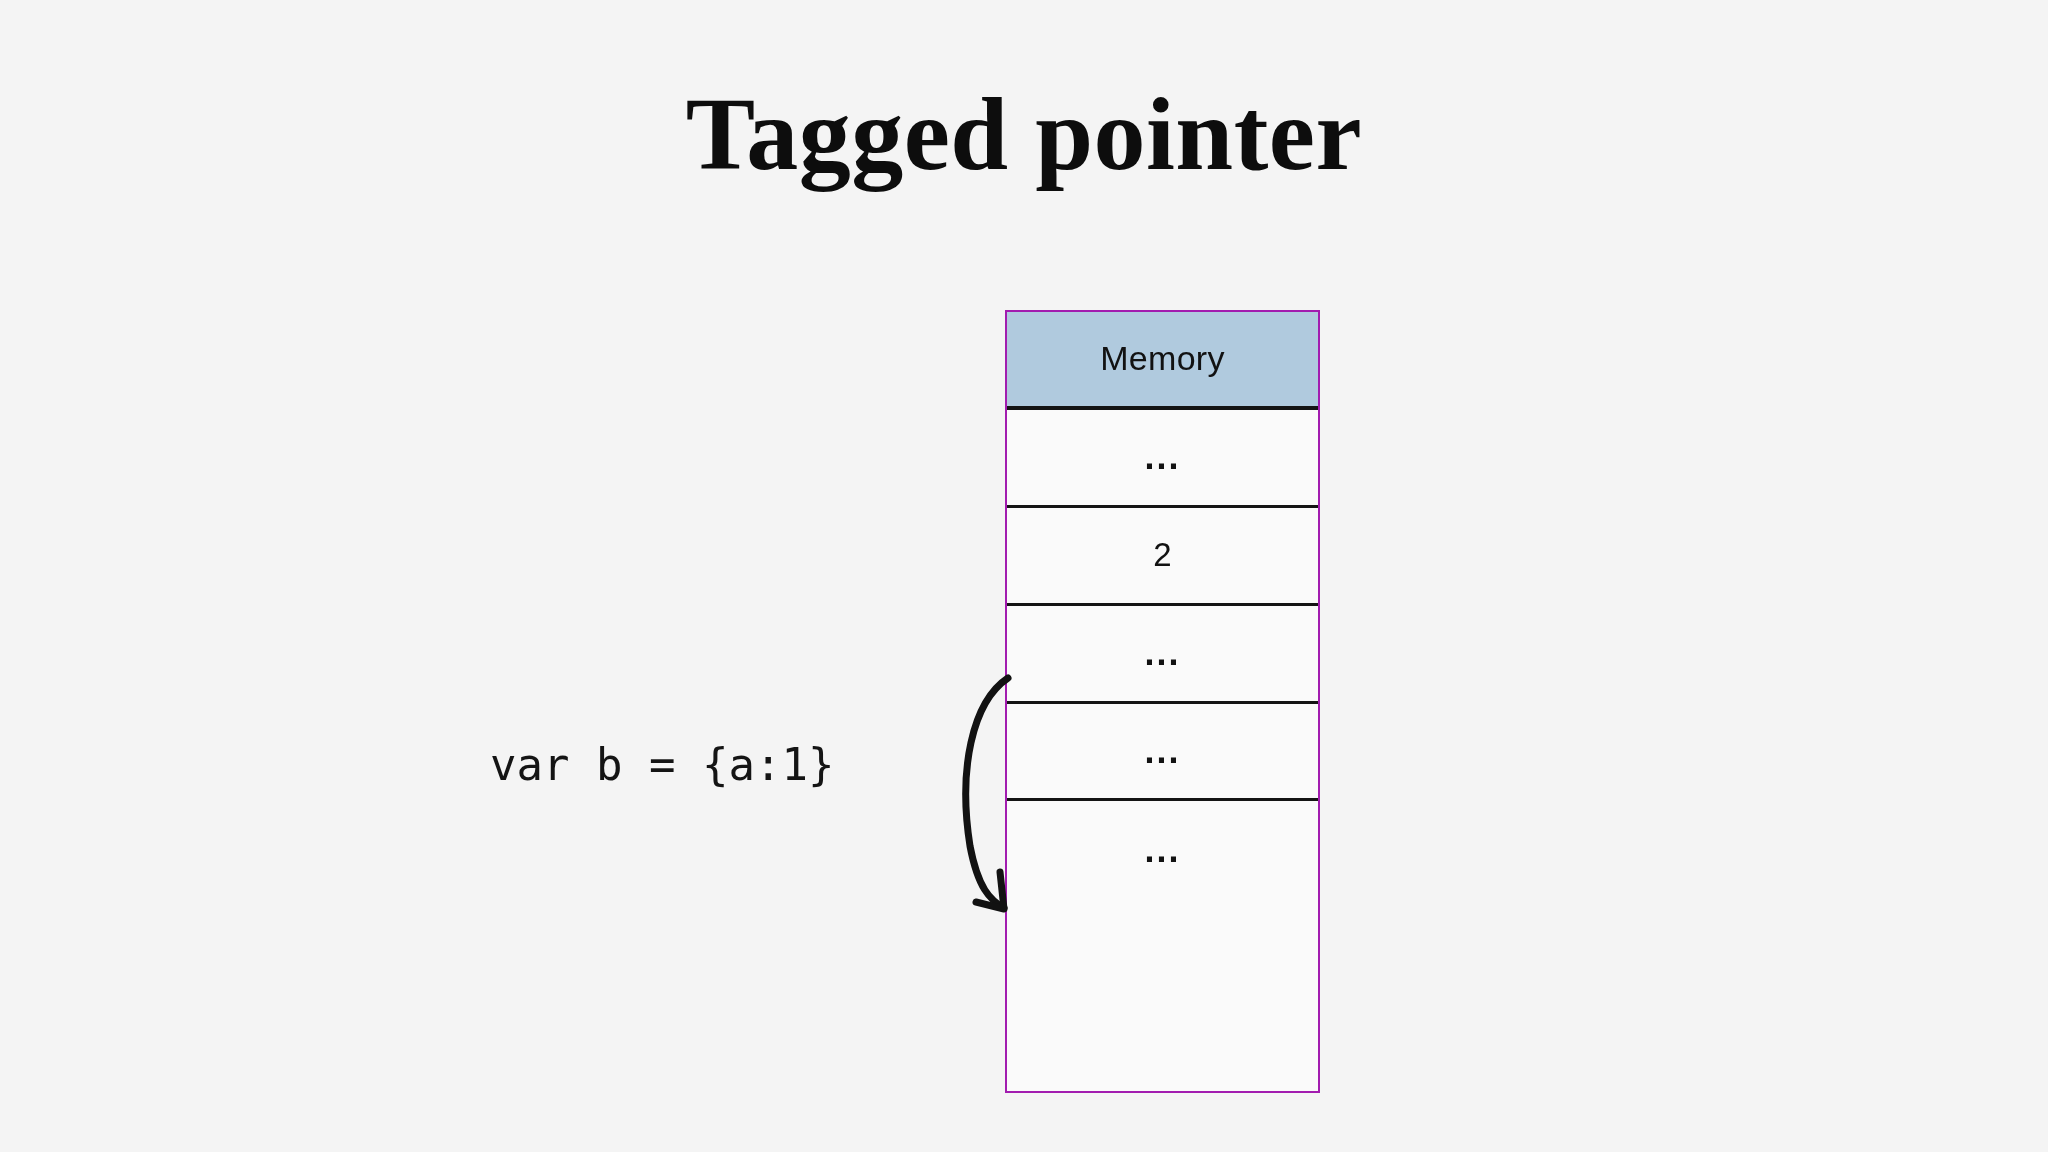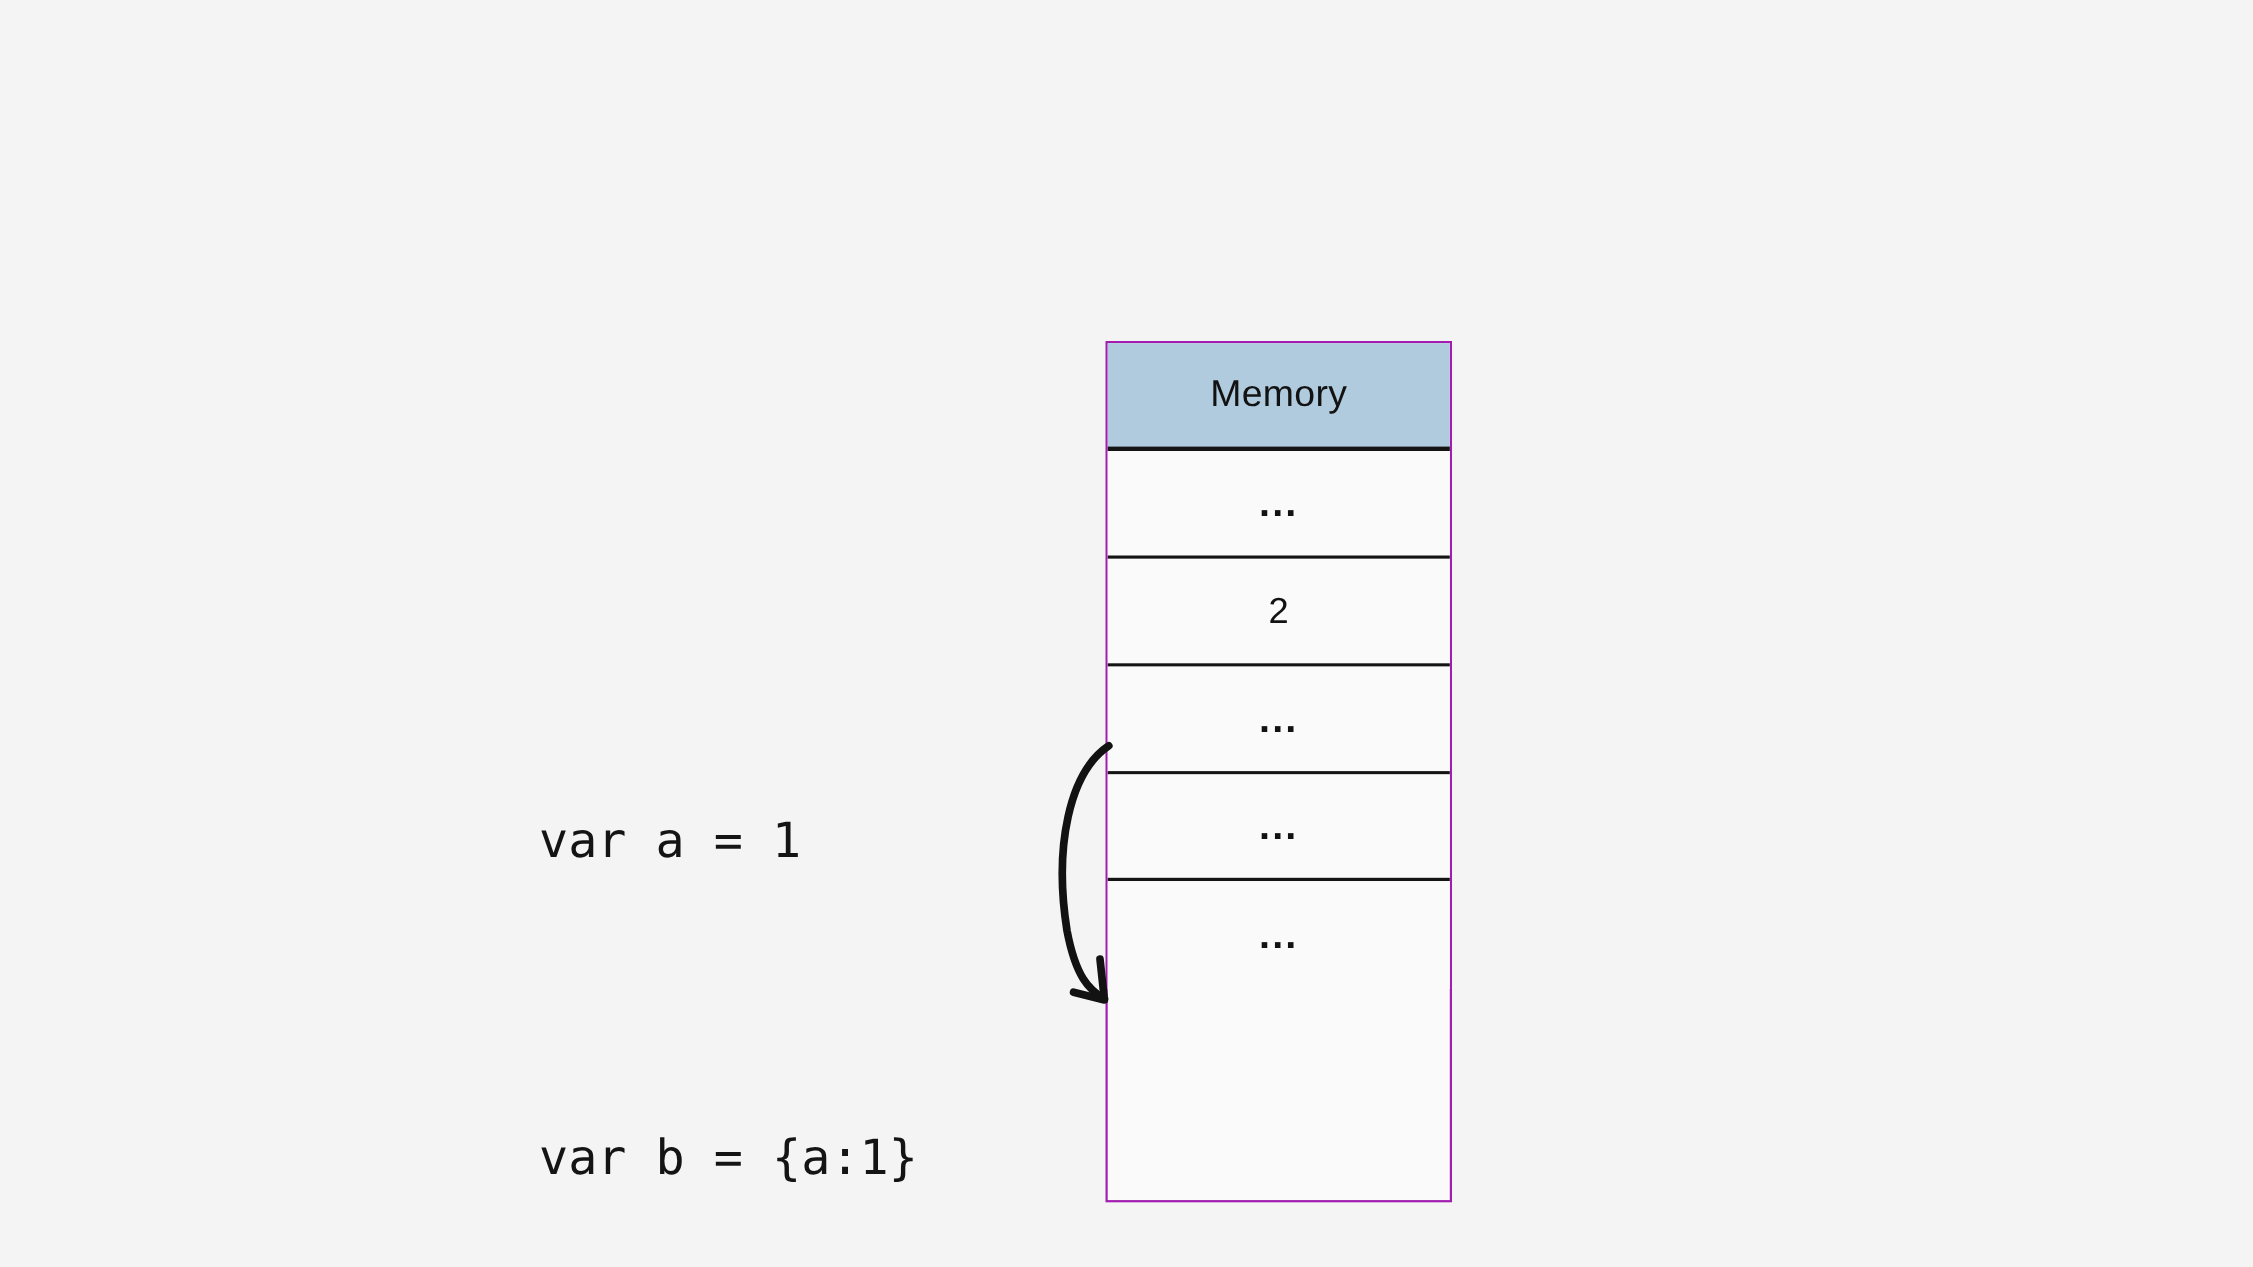--- a/index.html
+++ b/index.html
@@ -91,23 +91,23 @@
     width: 110px;
     height: 280px;
     pointer-events: none;
   }
 </style>
 </head>
 <body>
 
 <div id="slide">
 
+  <div id="slide-title">Tagged pointer</div>
 
   <div id="code-block">
-    <span class="code-line">var a = 1</span>
     <span class="code-line">var b = {a:1}</span>
   </div>
 
   <div id="memory-table">
     <div class="mem-row header-row">Memory</div>
     <div class="mem-row ellipsis-row">...</div>
     <div class="mem-row">2</div>
     <div class="mem-row ellipsis-row">...</div>
     <div class="mem-row ellipsis-row">...</div>
     <div class="mem-row ellipsis-row">...</div>

